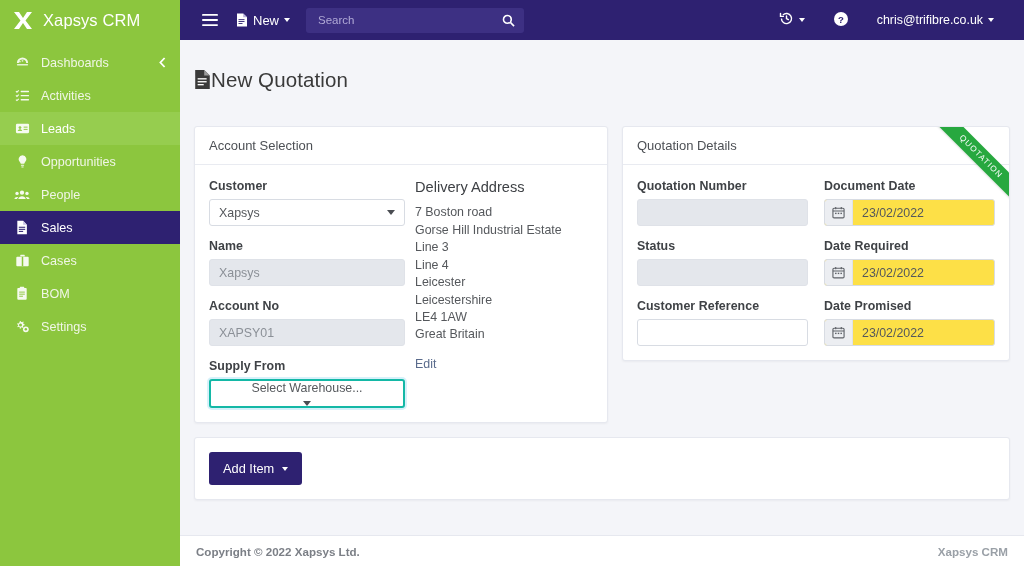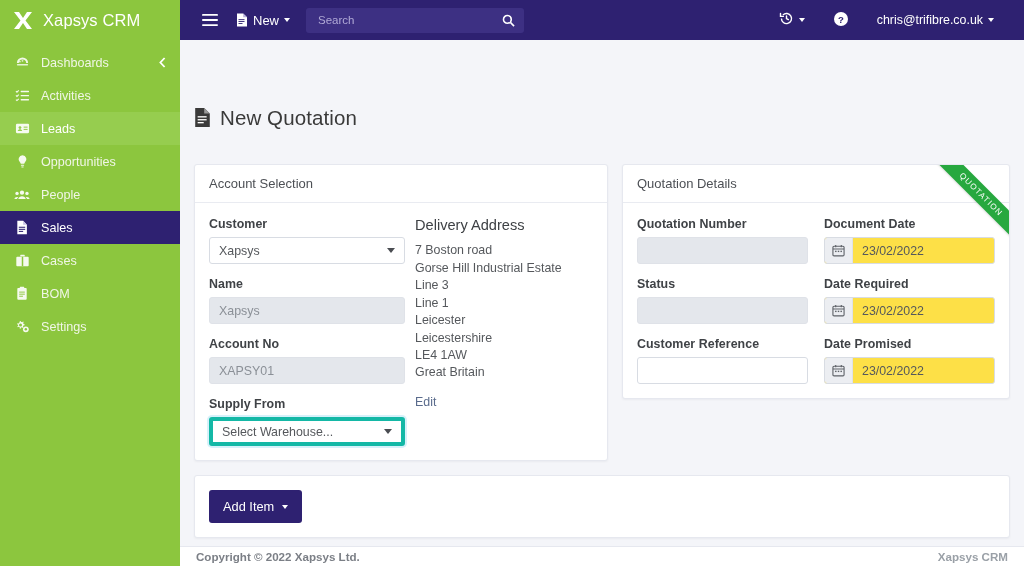--- a/index.html
+++ b/index.html
@@ -93,23 +93,22 @@
   .tb-right {
     margin-left: auto; display: flex; align-items: center; gap: 0;
   }
   .tb-ritem {
     display: flex; align-items: center; gap: 5px; color: #ffffff;
     font-size: 12.4px; cursor: pointer; padding: 0 14px;
   }
 
   
   .page-head {
-    display: flex; align-items: center; gap: 9px;
-    padding: 8px 0 13px 14px;
-    margin-top: 44px;
+    display: flex; align-items: center; 
+    padding: 14px 0 13px 14px;
   }
   .page-head .ph-ico { display: flex; }
   .page-title {
     font-size: 20.5px; color: #3a3a3a; font-weight: 400;
     letter-spacing: .1px;
   }
 
   
   .content { padding: 8px 14px; }
   .row { display: flex; gap: 14px; align-items: flex-start; }
@@ -145,22 +144,23 @@
     background: #ffffff; display: flex; align-items: center;
     padding: 0 9px; font-size: 12.4px; color: #55585c; width: 100%;
   }
   .ctrl.disabled { background: #e4e7ec; border-color: #dfe2e8; color: #8b9097; }
   .ctrl.select { justify-content: space-between; cursor: pointer; }
   .ctrl.select .caret-d {
     width: 0; height: 0; border-left: 4px solid transparent;
     border-right: 4px solid transparent; border-top: 5px solid #4a4d52;
   }
   .ctrl.focus {
-    border: 4px solid #14b8a6; box-shadow: 0 0 0 2px rgba(129,212,240,.32);
+    border: 2px solid #14b8a6; box-shadow: 0 0 0 2px rgba(129,212,240,.32);
     height: 29px;
+    flex-direction: column;
   }
 
   
   .addr-title {
     font-size: 14.6px; color: #3e4145; margin-bottom: 9px;
   }
   .addr-line {
     font-size: 12.4px; color: #55585c; line-height: 17.4px;
   }
   .addr-edit {
@@ -472,21 +472,21 @@
                   </div>
                 </div>
 
               </div>
 
               <div class="col-b">
                 <div class="addr-title">Delivery Address</div>
                 <div class="addr-line">7 Boston road</div>
                 <div class="addr-line">Gorse Hill Industrial Estate</div>
                 <div class="addr-line">Line 3</div>
-                <div class="addr-line">Line 1</div>
+                <div class="addr-line">Line 4</div>
                 <div class="addr-line">Leicester</div>
                 <div class="addr-line">Leicestershire</div>
                 <div class="addr-line">LE4 1AW</div>
                 <div class="addr-line">Great Britain</div>
                 <div class="addr-edit">Edit</div>
               </div>
             </div>
           </div>
         </section>
 

